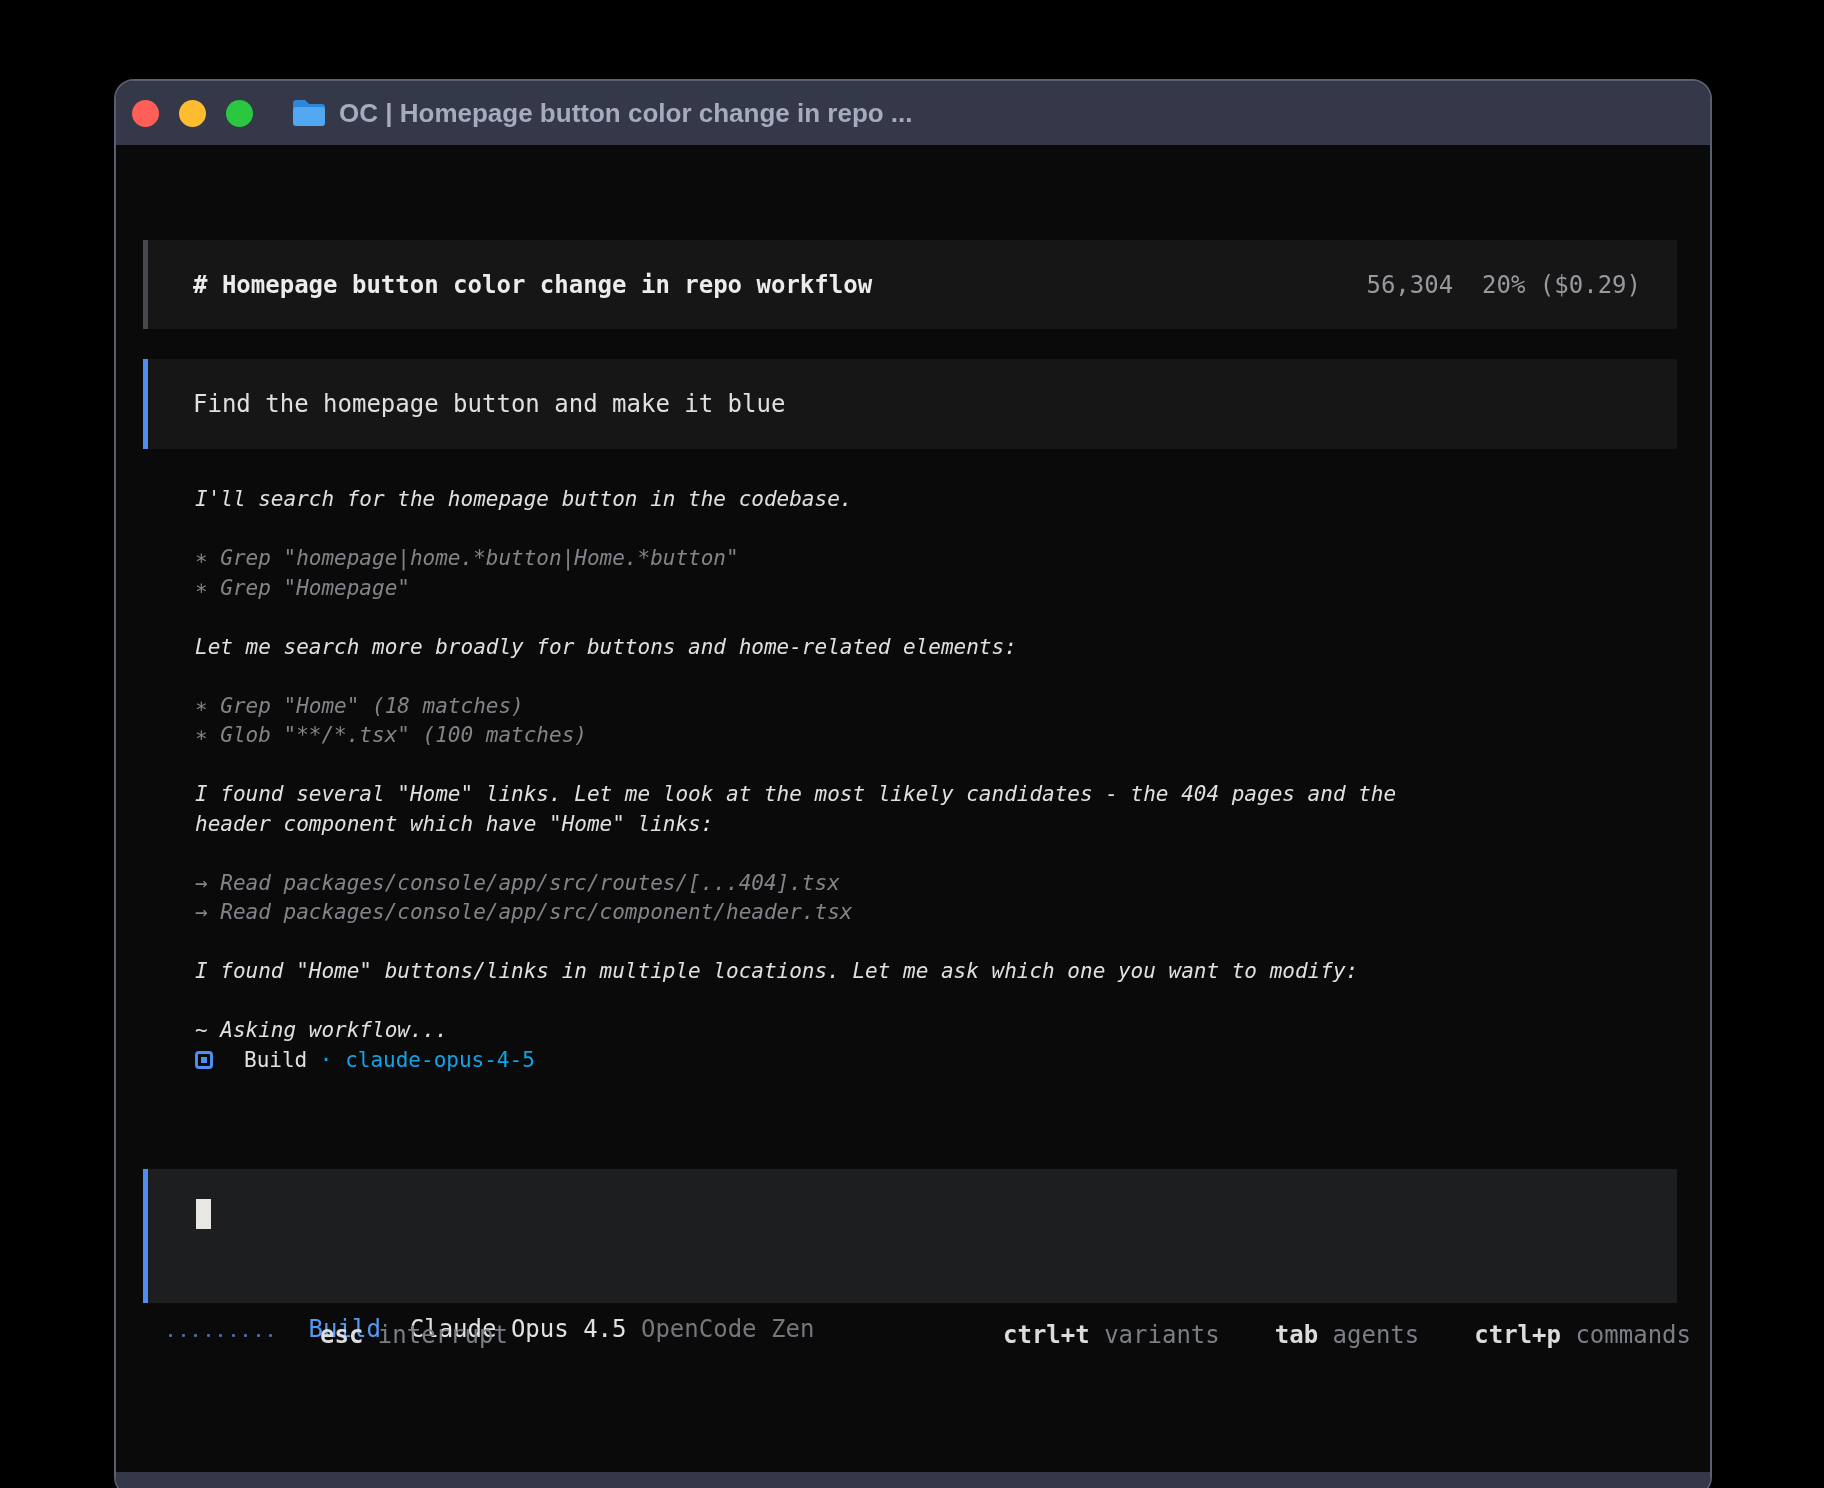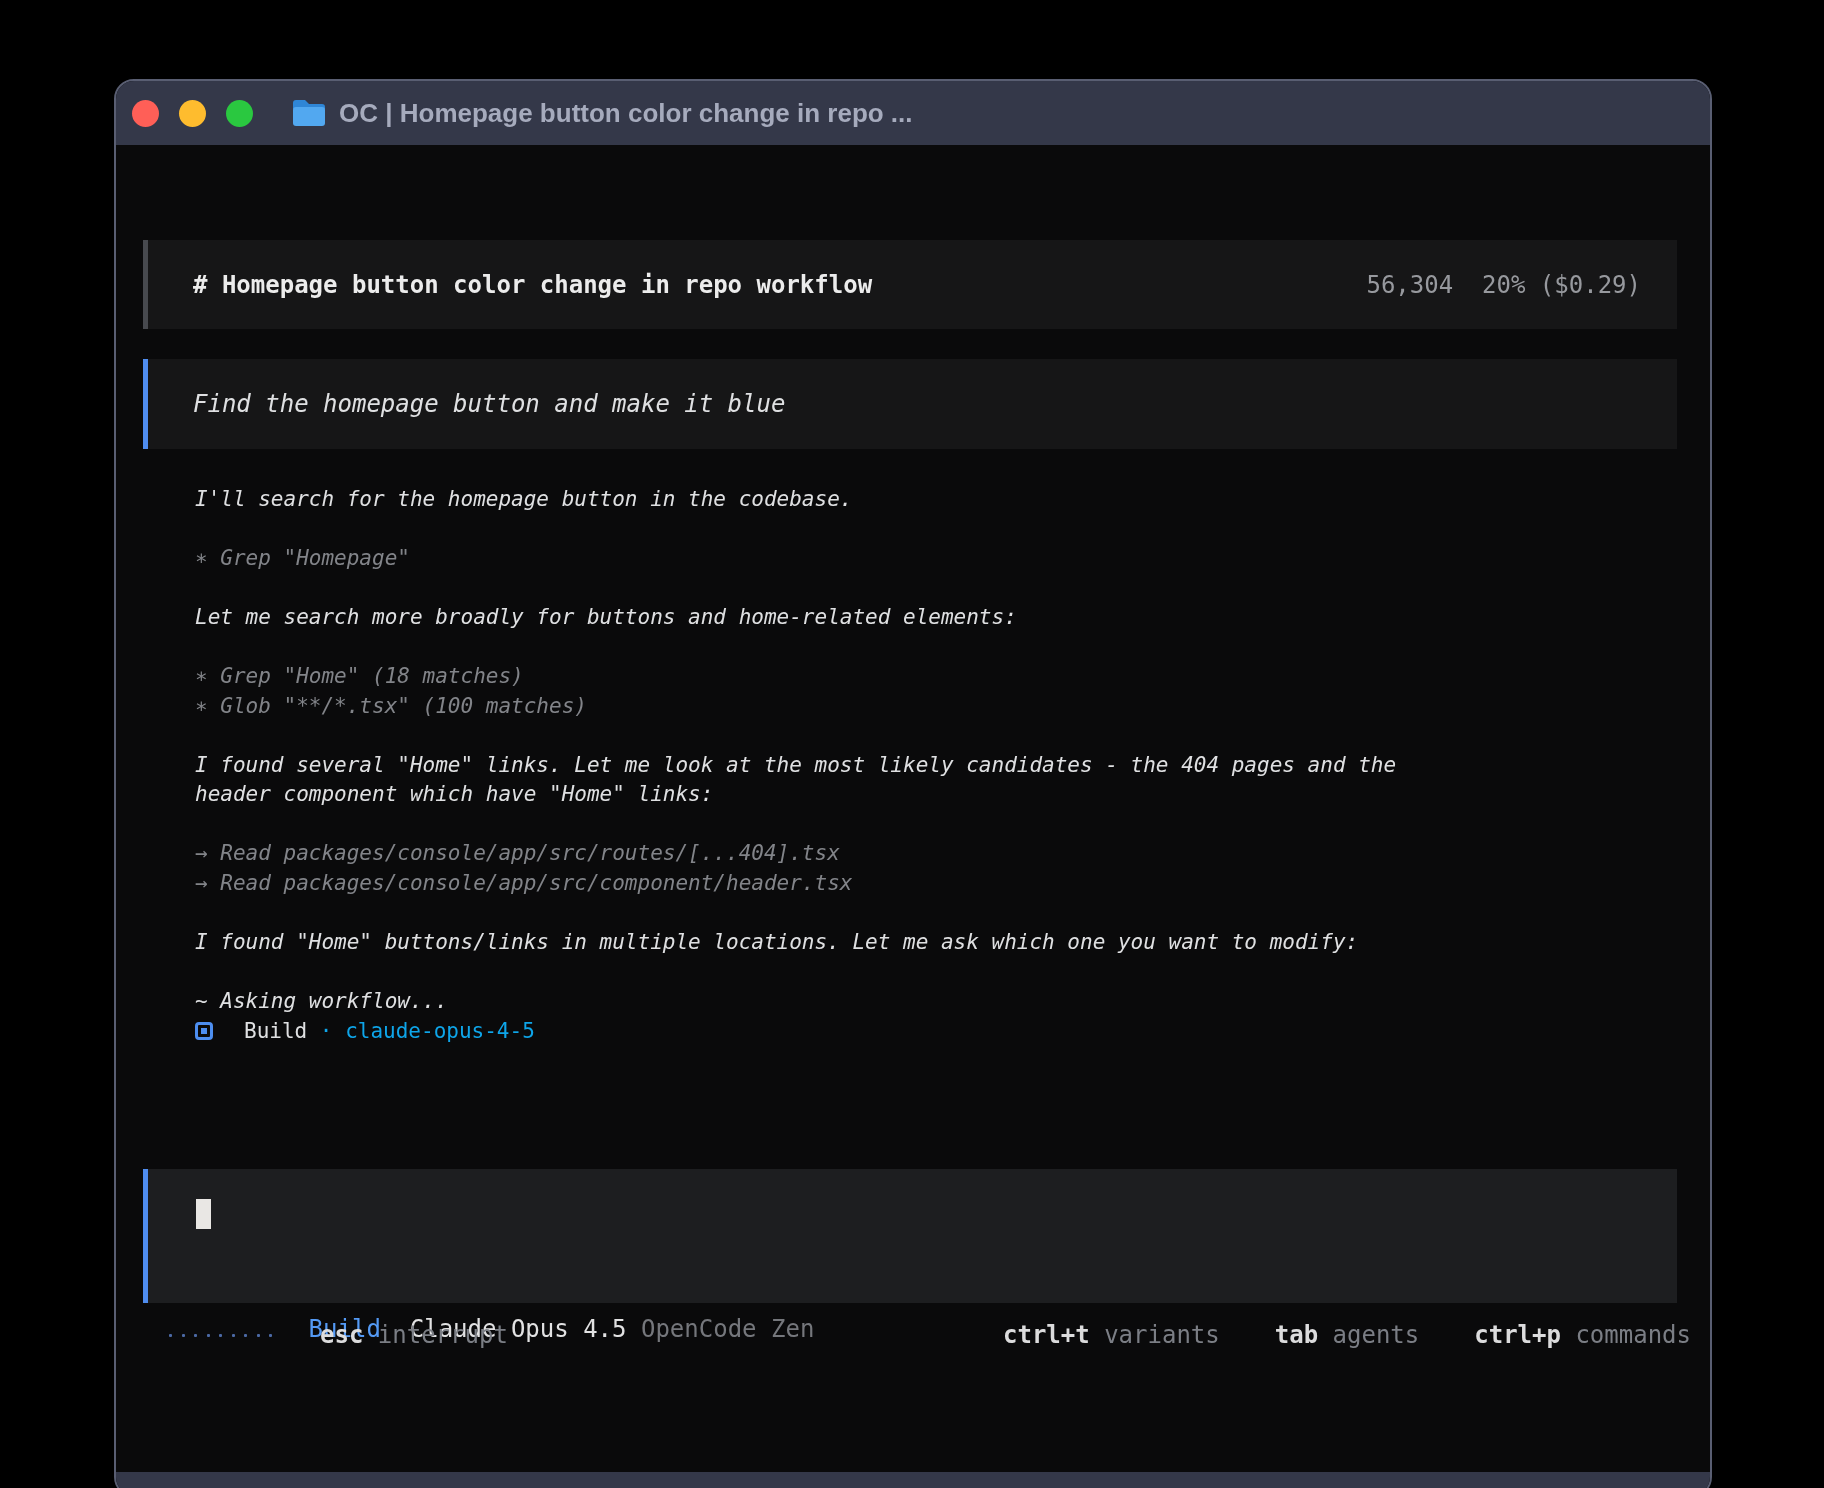--- a/index.html
+++ b/index.html
@@ -37,21 +37,21 @@
     border-left:5px solid #47494e;
   }
   .block.blue { border-left-color:#4f8df0; }
   .mono { font-size:24px; white-space:pre; }
 
   .header-block { top:95px; height:89px; display:flex; align-items:center; justify-content:space-between; }
   .header-title { color:#ececec; font-weight:bold; padding-left:45px; }
   .header-stats { color:#97999e; padding-right:36px; }
 
   .user-block { top:214px; height:90px; display:flex; align-items:center; }
-  .user-text { color:#dfe0e2; padding-left:45px;font-style:italic; }
+  .user-text { color:#dfe0e2; padding-left:45px; }
 
   .conversation { position:absolute; left:79px; top:340px; width:1484px; }
   .line { height:29.5px; line-height:29.5px; font-size:21px; white-space:pre;font-style:italic; }
   .para + .para, .para + .agent-line { margin-top:29.5px; }
   .para.text .line { color:#dfe0e2; }
   .para.tool .line { color:#828489; }
 
   .agent-line { height:29.5px; display:flex; align-items:center; }
   .agent-icon {
     width:18px; height:18px; border:3px solid #4d8ef0; border-radius:4px;
@@ -113,20 +113,21 @@
     <div class="block blue user-block">
       <div class="mono user-text">Find the homepage button and make it blue</div>
     </div>
 
     <div class="conversation">
       <div id="conv-lines">
           <div class="para text">
             <div class="line">I'll search for the homepage button in the codebase.</div>
           </div>
           <div class="para tool">
+            <div class="line">∗ Grep "homepage|home.*button|Home.*button"</div>
             <div class="line">∗ Grep "Homepage"</div>
           </div>
           <div class="para text">
             <div class="line">Let me search more broadly for buttons and home-related elements:</div>
           </div>
           <div class="para tool">
             <div class="line">∗ Grep "Home" (18 matches)</div>
             <div class="line">∗ Glob "**/*.tsx" (100 matches)</div>
           </div>
           <div class="para text">

